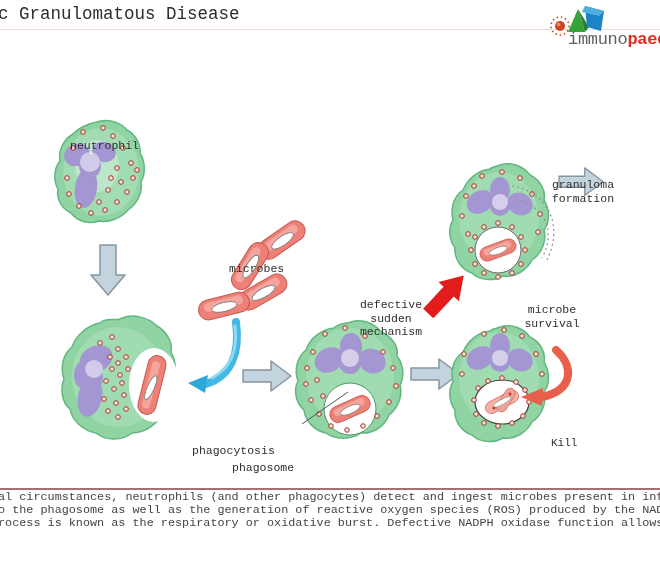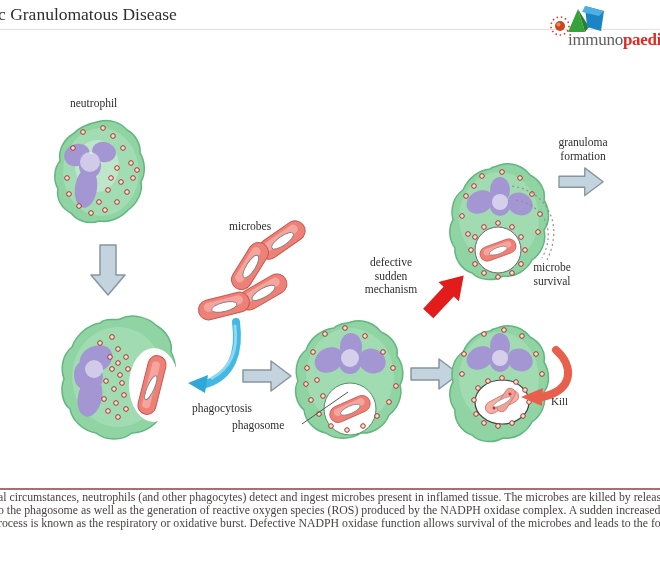--- a/index.html
+++ b/index.html
@@ -1,24 +1,24 @@
 <!DOCTYPE html>
 <html style="--cell-green: #8fd4a2; --cell-green-edge: #62b680; --nucleus-purple: #a396d2; --microbe-red: #ee8177; --granule-ring: #a83030; --arrow-gray: #c3d4df; --arrow-red: #e21b1b; --arrow-blue: #44b8e4; --kill-arrow-red: #e8604c; --logo-red: #e02b20; --text-dark: #2e2e2e;"><head>
 <meta charset="utf-8">
 <style>
   html,body{margin:0;padding:0;background:#fff;}
   .canvas{position:relative;width:660px;height:576px;background:#fff;overflow:hidden;
-          font-family:Liberation Serif, serif;}
+          font-family:Liberation Mono, monospace;}
   .abs{position:absolute;}
   .title{left:-2px;top:4px;font-size:17.5px;color:var(--text-dark,#2a2a2a);white-space:nowrap;}
   .hairline{left:0;top:29px;width:660px;height:1px;background:#f0dada;}
   .logo-text{left:556px;top:30px;font-size:17px;white-space:nowrap;letter-spacing:-0.3px;}
   .logo-gray{color:#5f5f5f;margin-left:12px;}
   .logo-red{color:var(--logo-red,#e02b20);font-weight:bold;}
-  .lbl{font-size:11.5px;color:var(--text-dark,#333);white-space:nowrap;z-index:3;}
+  .lbl{font-size:11.5px;color:var(--text-dark,#333);white-space:nowrap;z-index:3;margin-top:42px;}
   .lbl-c{text-align:center;line-height:13.5px;white-space:normal;}
   .footer-rule{left:0;top:488px;width:660px;height:2px;background:#8a4040;opacity:.75;}
   .footer{left:-2px;top:491px;width:900px;z-index:3;}
   .footer div{white-space:nowrap;font-size:11.8px;line-height:13.2px;color:#4a4242;}
   svg{display:block;}
   .artwork{left:0;top:0;z-index:1;}
 </style>
 </head>
 <body>
 

